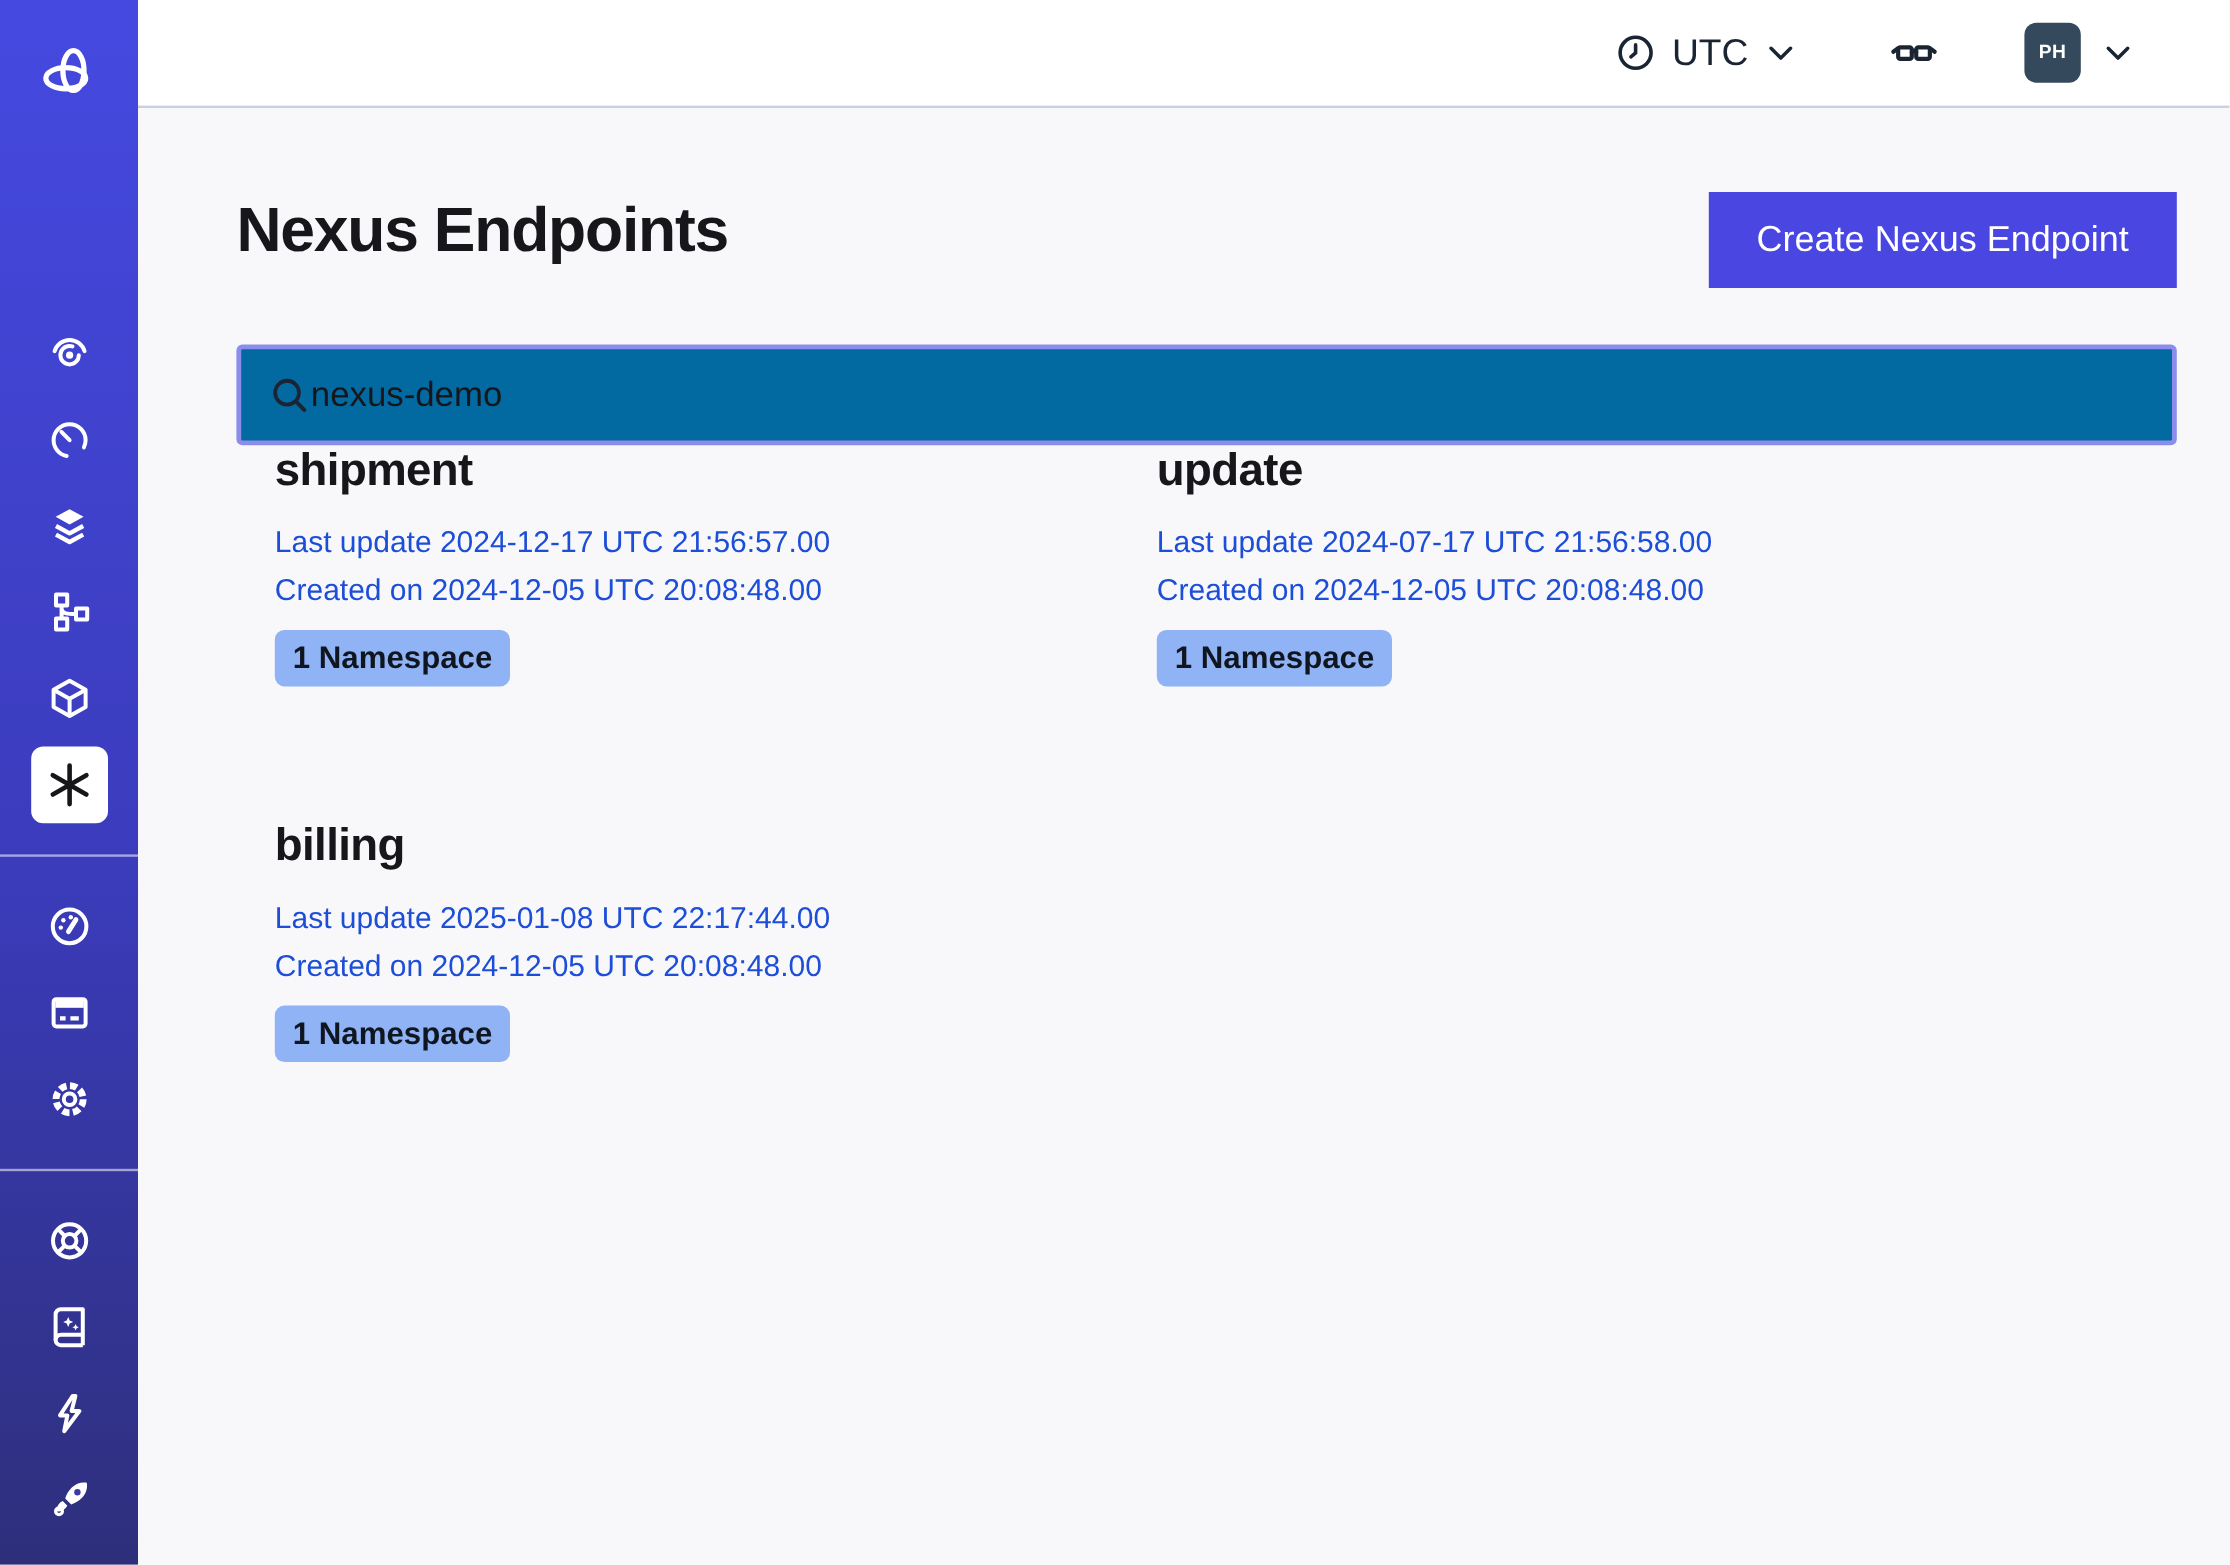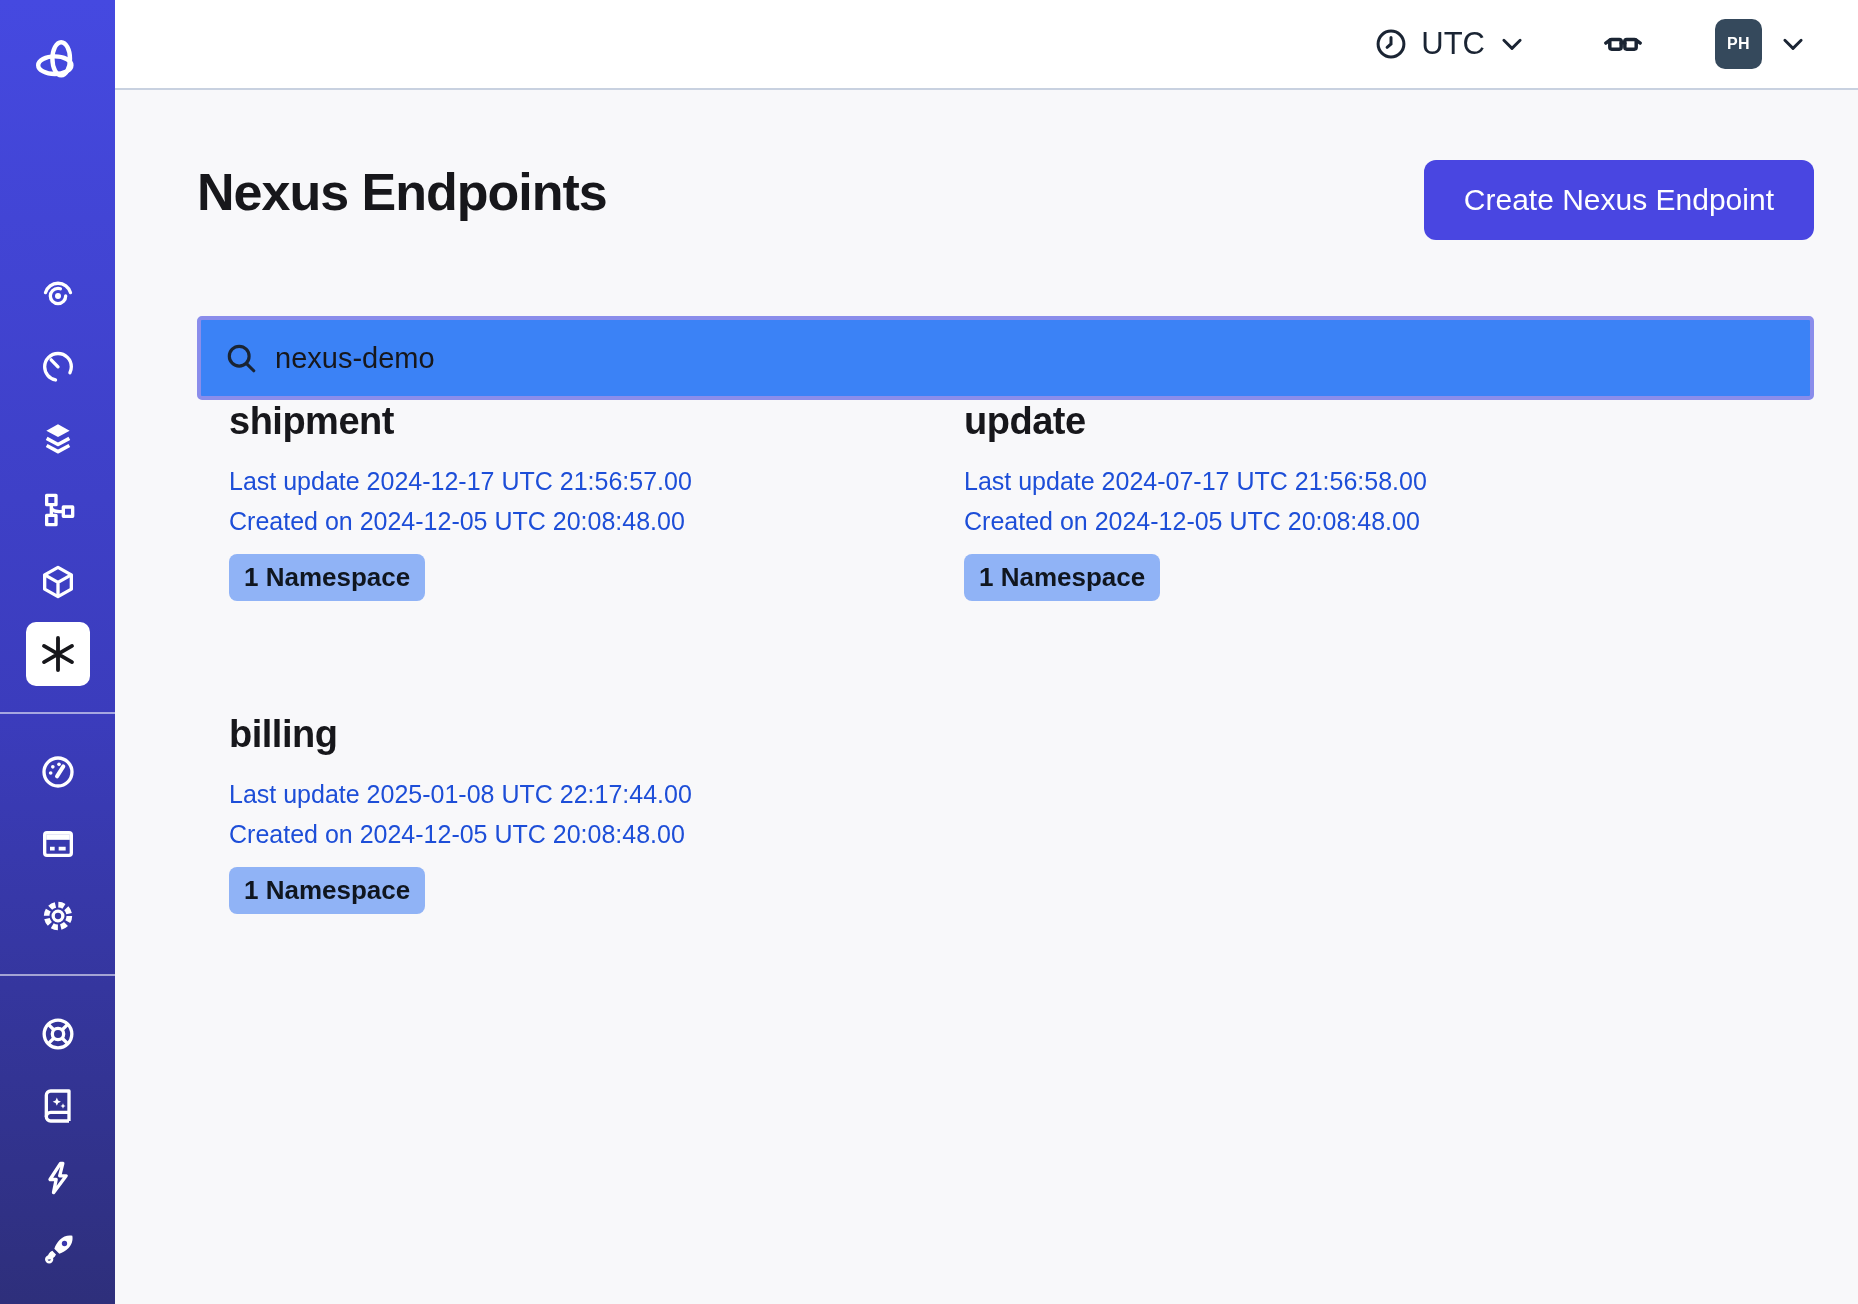--- a/index.html
+++ b/index.html
@@ -46,21 +46,21 @@
   
   .content-col { flex: 1; display: flex; flex-direction: column; }
 
   header.top-bar {
     height: 90px;
     background: #ffffff;
     border-bottom: 2px solid #C8D1E0;
     display: flex;
     align-items: center;
     justify-content: flex-end;
-    padding-right: 50px;
+    padding-right: 78px;
     gap: 0;
   }
   .tz-selector {
     display: flex; align-items: center; gap: 12px;
     background: none; border: none; cursor: pointer;
     font-family: "Liberation Sans", sans-serif;
   }
   .tz-label { font-size: 31px; color: #1A2433; }
   .glasses-btn {
     background: none; border: none; cursor: pointer;
@@ -97,39 +97,38 @@
     font-size: 52px;
     font-weight: 700;
     color: #17171B;
     letter-spacing: -1px;
     line-height: 64px;
   }
   .create-btn {
     background: #4946E1;
     color: #ffffff;
     border: none;
-    border-radius: 12px;
+    border-radius: 0;
     height: 80px;
     padding: 0 40px;
     font-size: 30px;
     font-family: "Liberation Sans", sans-serif;
     cursor: pointer;
   }
 
   .search-box {
-    margin-top: 76px;
+    margin-top: 47px;
     width: 100%;
     height: 84px;
-    background: #3b82f6;
+    background: #0369a1;
     border: 4px solid #8A8DEB;
     border-radius: 5px;
     display: flex;
     align-items: center;
     padding: 0 22px;
-    gap: 16px;
   }
   .search-box input {
     flex: 1;
     border: none; outline: none;
     background: transparent;
     font-size: 29px;
     color: #17171B;
     font-family: "Liberation Sans", sans-serif;
   }
 

